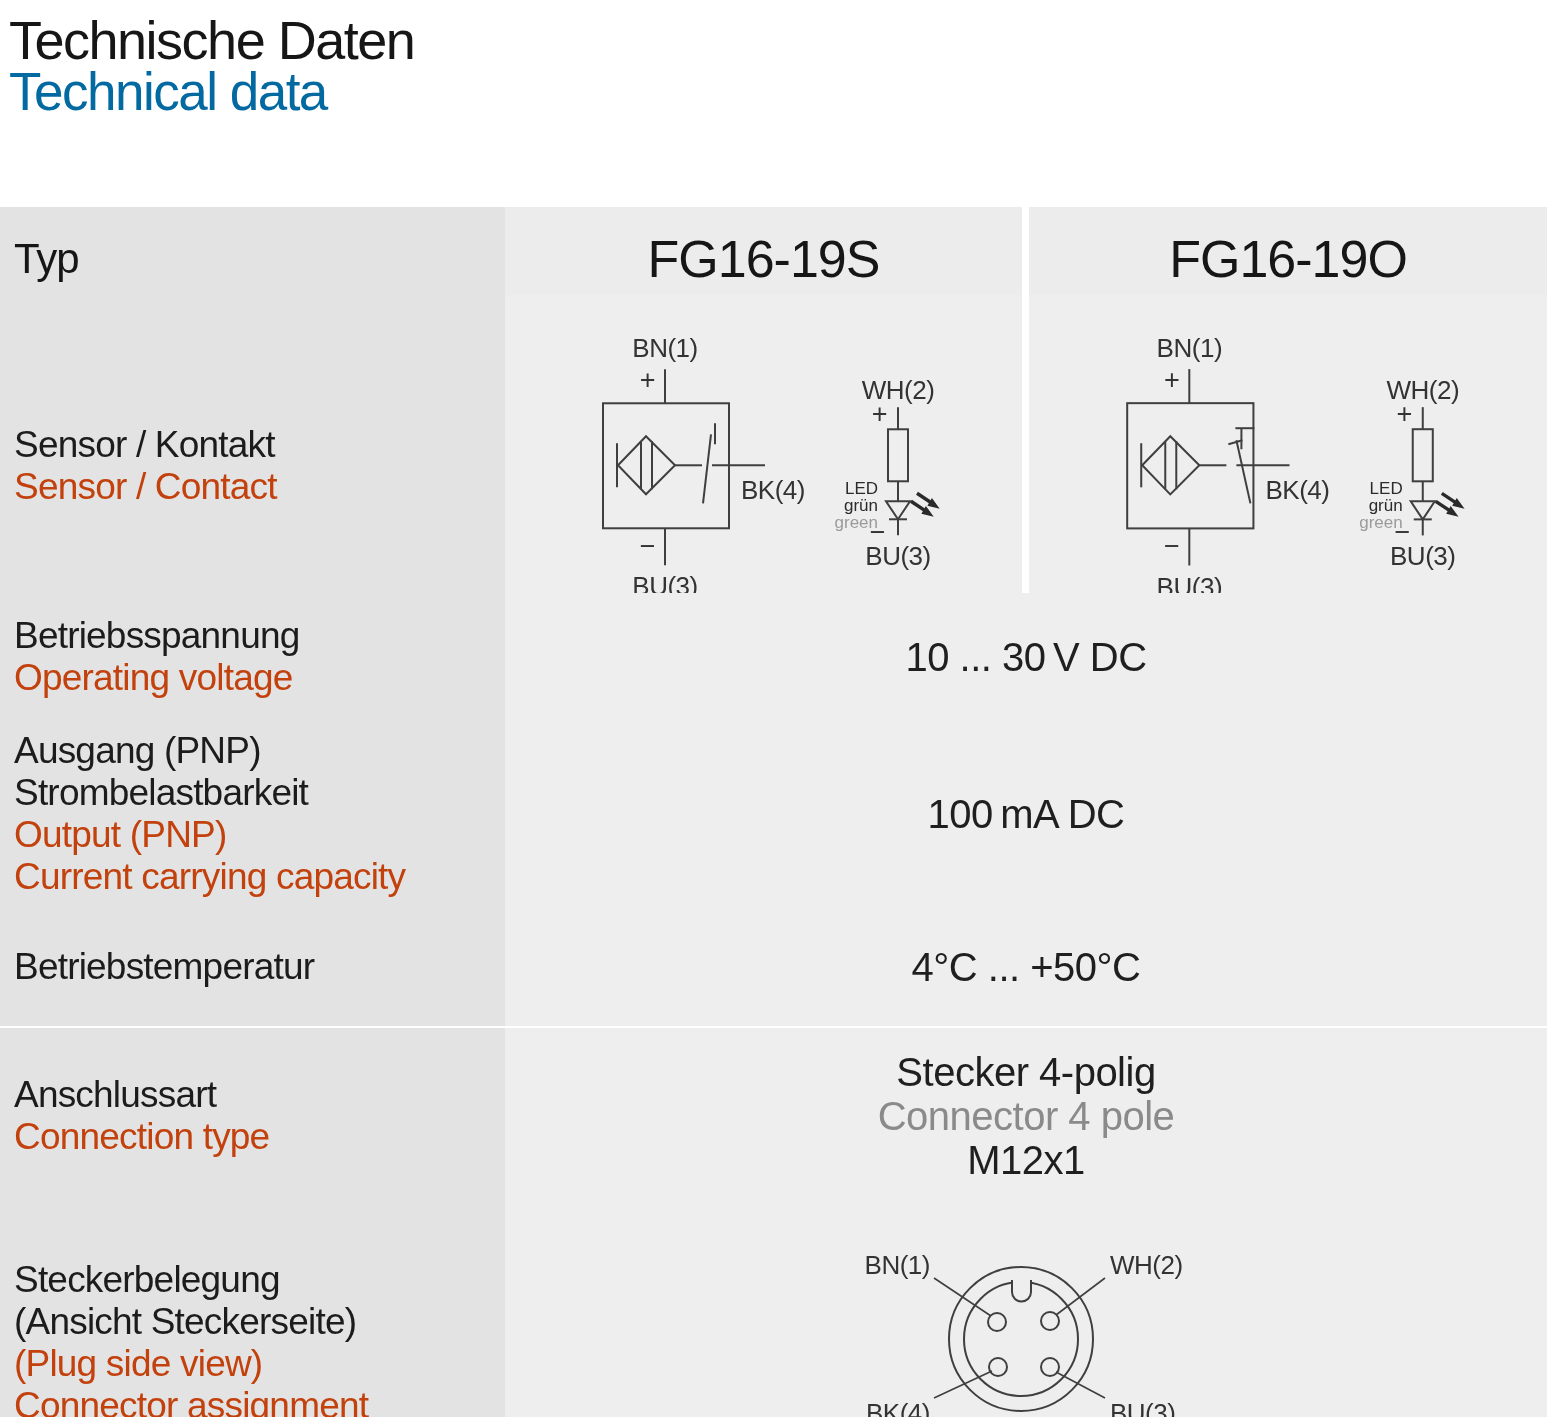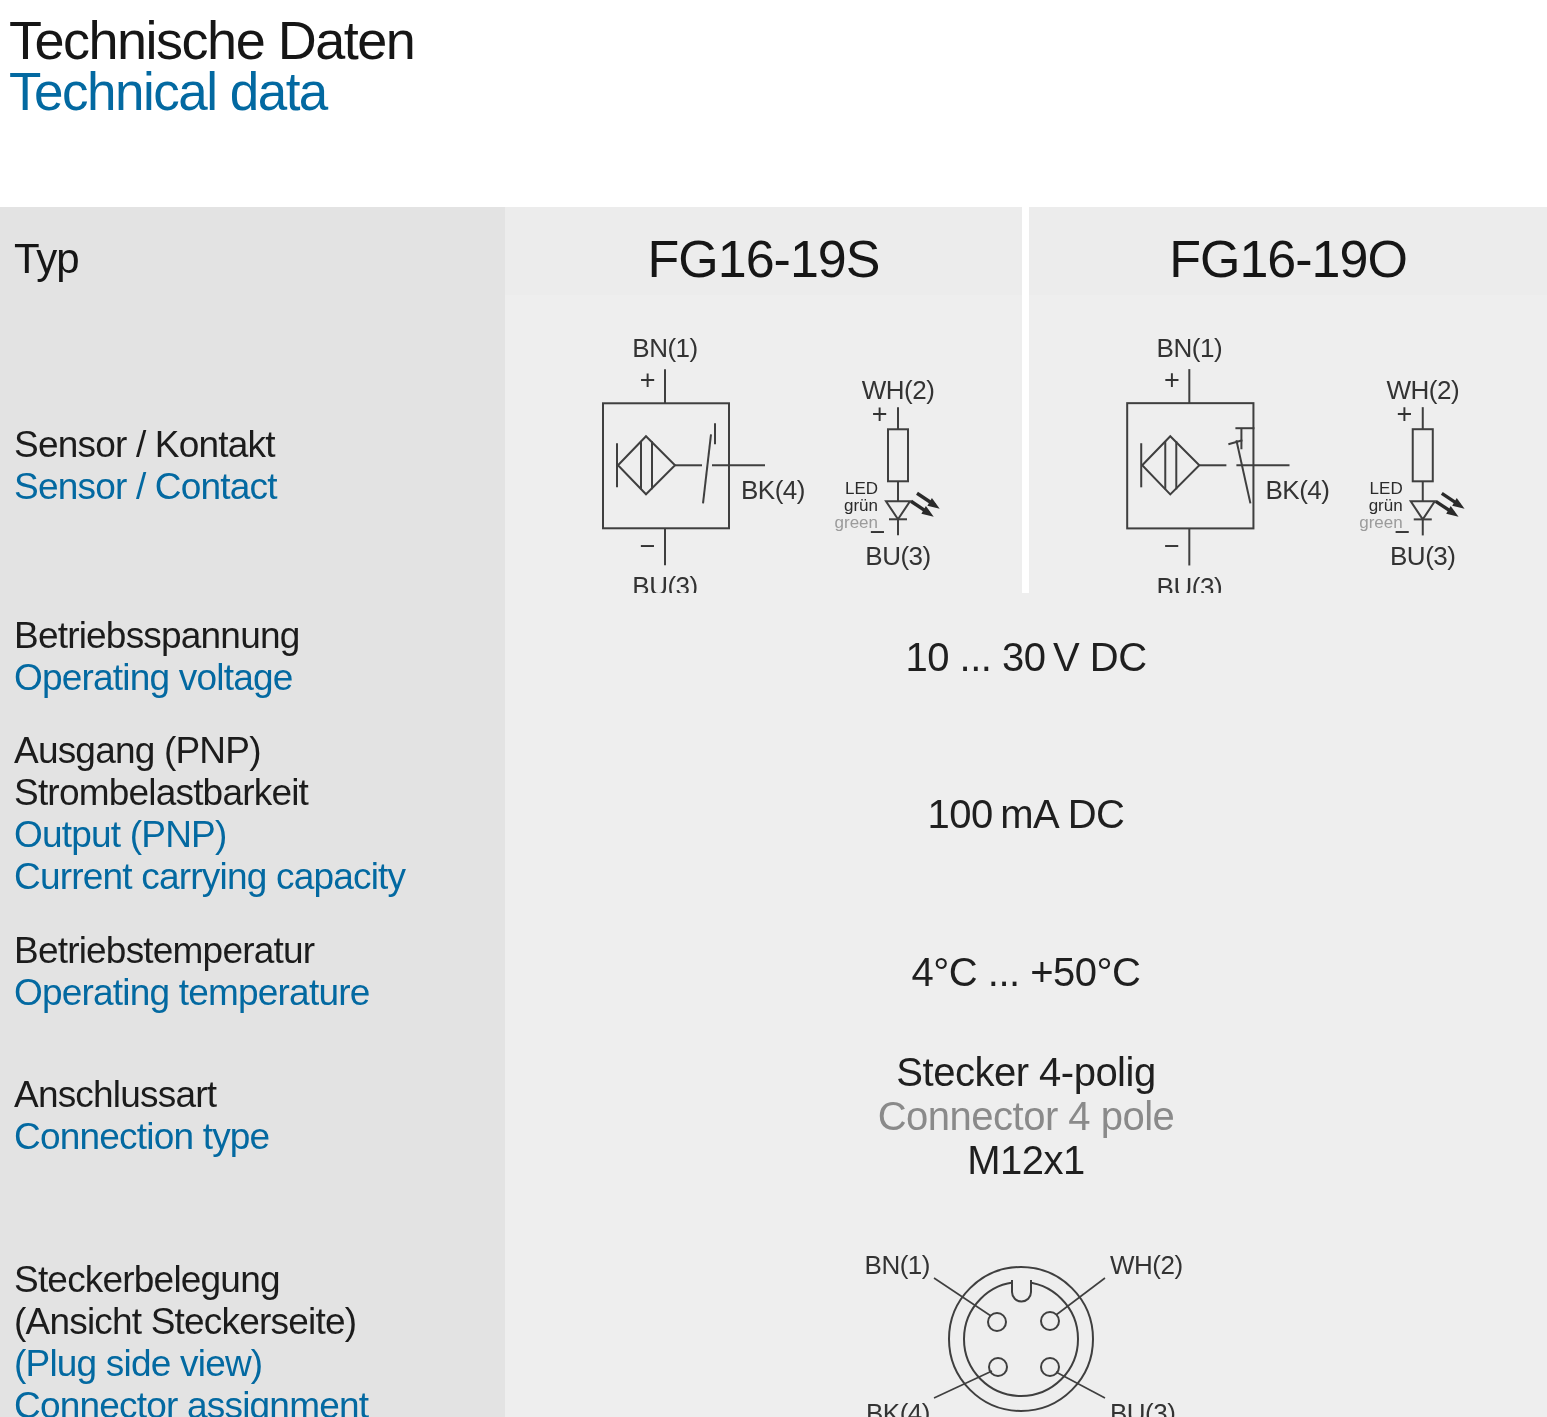--- a/index.html
+++ b/index.html
@@ -24,21 +24,21 @@
 
   .cell{box-sizing:border-box;height:100%;margin-top:44px;}
   .label-cell{background:#e3e3e3;padding-left:14px;display:flex;flex-direction:column;justify-content:center;}
   .value-cell{background:#eeeeee;display:flex;flex-direction:column;justify-content:center;align-items:center;text-align:left;}
   .header-cell{background:#ececec;}
   .gap{background:#ffffff;}
 
   .typ-label{font-size:42px;color:#161616;letter-spacing:-1px;}
   .model-label{font-size:52px;color:#161616;letter-spacing:-1px;}
   .de-line{font-size:37px;line-height:42px;color:#1c1c1c;letter-spacing:-0.8px;}
-  .en-line{font-size:37px;line-height:42px;color:#0369a1;letter-spacing:-0.8px;}
+  .en-line{font-size:37px;line-height:42px;color:#c2410c;letter-spacing:-0.8px;}
   .value-text{font-size:40px;line-height:44px;color:#1f1f1f;letter-spacing:-0.5px;}
   .value-text.gray{color:#8a8a8a;}
 
   svg{display:block;}
   .circuit-svg{width:100%;height:100%;}
   .connector-svg{width:100%;height:100%;}
   .wire path,.wire rect,.wire circle,.wire polygon{fill:none;stroke:#3f3f3f;stroke-width:2;}
   .wire .notch{fill:#eeeeee;stroke:#3f3f3f;stroke-width:2;}
   .leader path{fill:none;stroke:#3f3f3f;stroke-width:1.6;}
   .arrow path{fill:none;stroke:#2a2a2a;stroke-width:3.4;}
@@ -193,21 +193,20 @@
         <span class="en-line">Current carrying capacity</span>
       </div>
       <div class="cell value-cell">
         <span class="value-text">100 mA DC</span>
       </div>
     </div>
 
     <div class="row merged r-temp">
       <div class="cell label-cell">
         <span class="de-line">Betriebstemperatur</span>
-        <span class="en-line">Operating temperature</span>
       </div>
       <div class="cell value-cell">
         <span class="value-text">4°C ... +50°C</span>
       </div>
     </div>
 
     <div class="row merged r-conn">
       <div class="cell label-cell">
         <span class="de-line">Anschlussart</span>
         <span class="en-line">Connection type</span>

